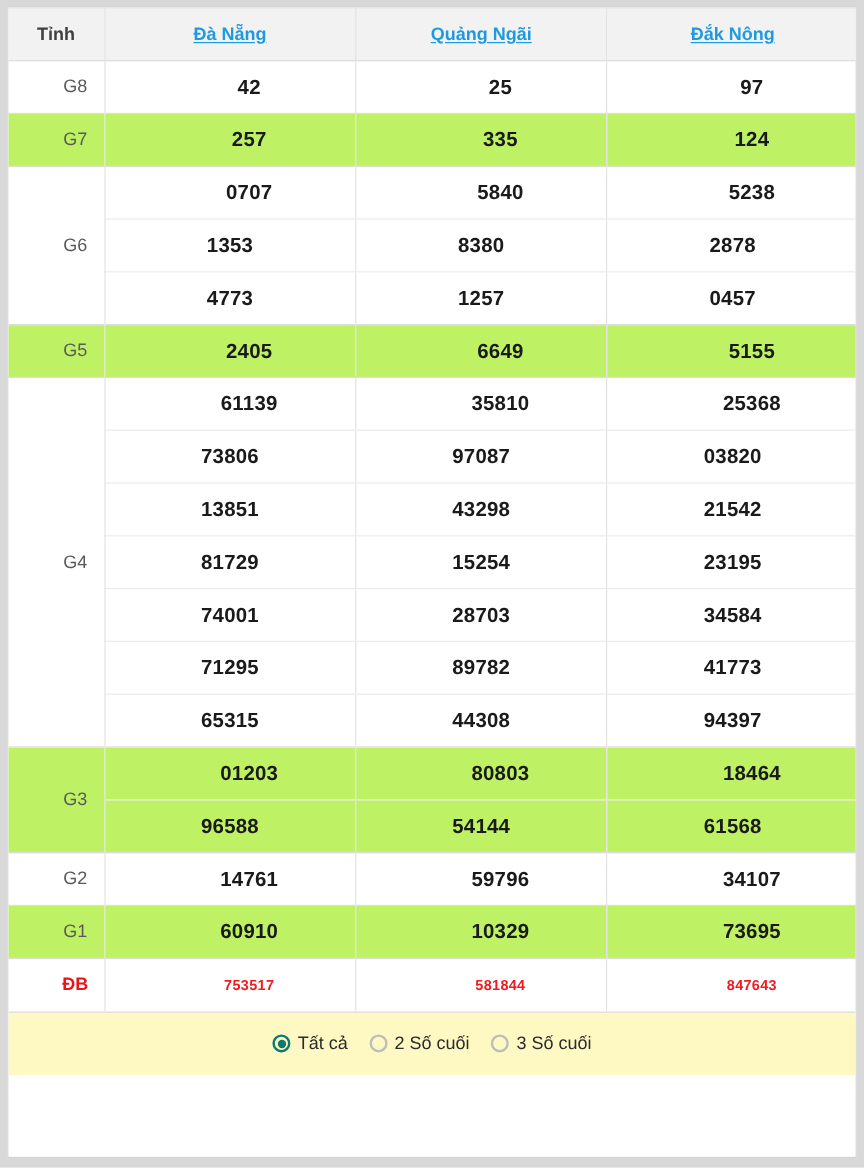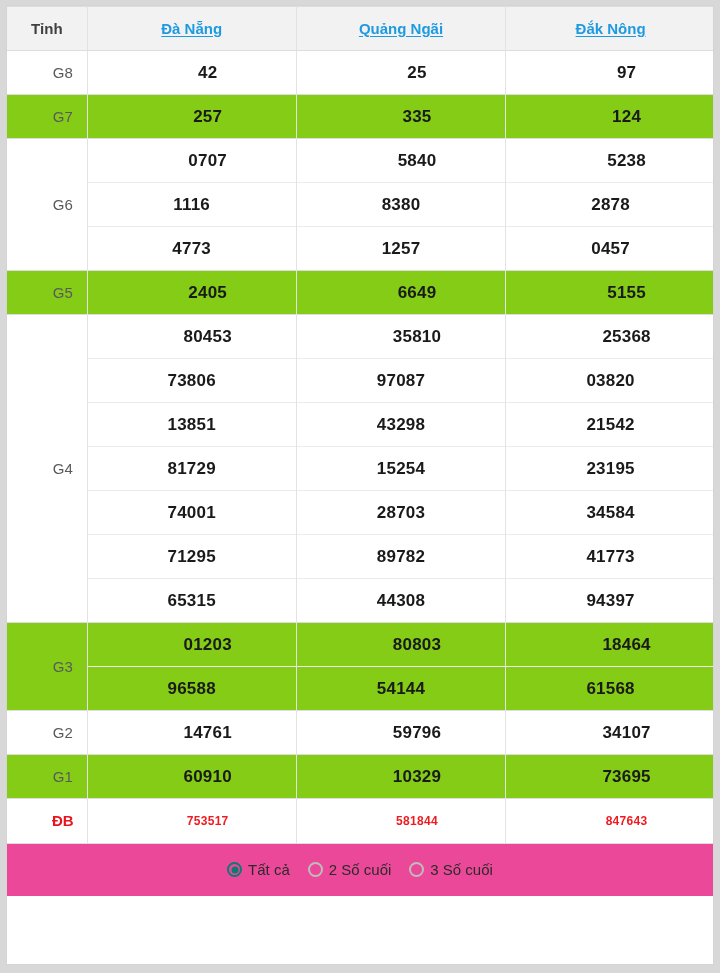--- a/index.html
+++ b/index.html
@@ -108,33 +108,33 @@
     font-size: 15px;
     font-weight: normal;
   }
   td.num {
     color: #1a1a1a;
     font-size: 17px;
     font-weight: bold;
     letter-spacing: .2px;
   }
 
-  tr.stripe > td { background: #84cc16; }
+  tr.stripe > td { background: #bef264; }
   td.db-label { color: #e8151c; font-weight: bold; font-size: 15px; }
   td.db-num   { color: #ef1b20; font-weight: bold; font-size: 12px; letter-spacing: .3px; }
 
   
   .foot-block {
     border-top: 1px solid #dddddd;
     height: 52px;
     display: flex;
     align-items: center;
     justify-content: center;
     gap: 18px;
-    background: #ec4899;
+    background: #fef9c3;
   }
   .radio-opt {
     display: flex;
     align-items: center;
     gap: 6px;
     font-size: 15px;
     color: #2b2b2b;
     cursor: pointer;
   }
   .radio-dot {
@@ -196,38 +196,38 @@
           <td class="num">335</td>
           <td class="num">124</td>
         </tr>
         <tr class="grp-start">
           <td class="prize-label" rowspan="3">G6</td>
           <td class="num">0707</td>
           <td class="num">5840</td>
           <td class="num">5238</td>
         </tr>
         <tr class="grp-inner">
-          <td class="num">1116</td>
+          <td class="num">1353</td>
           <td class="num">8380</td>
           <td class="num">2878</td>
         </tr>
         <tr class="grp-inner">
           <td class="num">4773</td>
           <td class="num">1257</td>
           <td class="num">0457</td>
         </tr>
         <tr class="grp-start stripe">
           <td class="prize-label" rowspan="1">G5</td>
           <td class="num">2405</td>
           <td class="num">6649</td>
           <td class="num">5155</td>
         </tr>
         <tr class="grp-start">
           <td class="prize-label" rowspan="7">G4</td>
-          <td class="num">80453</td>
+          <td class="num">61139</td>
           <td class="num">35810</td>
           <td class="num">25368</td>
         </tr>
         <tr class="grp-inner">
           <td class="num">73806</td>
           <td class="num">97087</td>
           <td class="num">03820</td>
         </tr>
         <tr class="grp-inner">
           <td class="num">13851</td>

